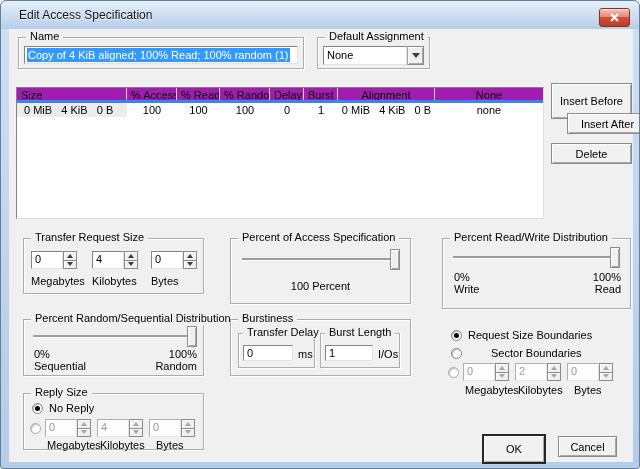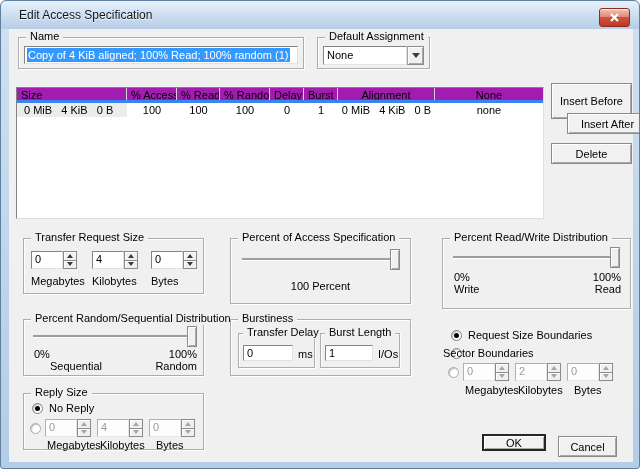--- a/index.html
+++ b/index.html
@@ -179,21 +179,21 @@
   <span class="lbl" style="left:453px;top:282px;">Write</span>
   <span class="lbl r" style="left:560px;top:270px;width:60px;">100%</span>
   <span class="lbl r" style="left:560px;top:282px;width:60px;">Read</span>
 
   <div class="grp" style="left:22px;top:318px;width:181px;height:57px;">
     <span class="lgd">Percent Random/Sequential Distribution</span>
   </div>
   <div class="track" style="left:32px;top:334px;width:164px;"></div>
   <div class="thumb" style="left:186px;top:325px;"></div>
   <span class="lbl" style="left:33px;top:347px;">0%</span>
-  <span class="lbl" style="left:33px;top:359px;margin-left:16px;">Sequential</span>
+  <span class="lbl" style="left:33px;top:359px;">Sequential</span>
   <span class="lbl r" style="left:136px;top:347px;width:60px;">100%</span>
   <span class="lbl r" style="left:136px;top:359px;width:60px;">Random</span>
 
   <div class="grp" style="left:229px;top:318px;width:181px;height:57px;">
     <span class="lgd">Burstiness</span>
   </div>
   <div class="grp" style="left:237px;top:332px;width:77px;height:35px;background:#f0f0f0;">
     <span class="lgd" style="left:4px;">Transfer Delay</span>
   </div>
   <div class="namefield sunken abs" style="left:242px;top:344px;width:50px;height:16px;padding-left:3px;">
@@ -204,21 +204,21 @@
     <span class="lgd" style="left:4px;">Burst Length</span>
   </div>
   <div class="namefield sunken abs" style="left:324px;top:344px;width:48px;height:16px;padding-left:3px;">
     <span>1</span>
   </div>
   <span class="lbl" style="left:377px;top:347px;">I/Os</span>
 
   <span class="radio checked" style="left:450px;top:329px;"></span>
   <span class="lbl" style="left:467px;top:328px;">Request Size Boundaries</span>
   <span class="radio" style="left:450px;top:347px;"></span>
-  <span class="lbl" style="left:442px;top:346px;">Sector Boundaries</span>
+  <span class="lbl" style="left:490px;top:346px;">Sector Boundaries</span>
   <span class="radio dim" style="left:447px;top:366px;"></span>
   <div class="spin-unit disabled" style="left:462px;top:362px;">
     <div class="spin-edit">0</div>
     <div class="spin-btns">
       <div class="spin-b">
           <span class="tri up"></span>
         </div>
       <div class="spin-b">
           <span class="tri down"></span>
         </div>
@@ -286,15 +286,15 @@
         </div>
       <div class="spin-b">
           <span class="tri down"></span>
         </div>
     </div>
   </div>
   <span class="unitlbl" style="left:46px;top:438px;">Megabytes</span>
   <span class="unitlbl" style="left:99px;top:438px;">Kilobytes</span>
   <span class="unitlbl" style="left:155px;top:438px;">Bytes</span>
 
-  <div class="btn default" style="left:482px;top:434px;width:62px;height:15px;">OK</div>
+  <div class="btn default" style="left:482px;top:434px;width:62px;height:28px;">OK</div>
   <div class="btn" style="left:557px;top:435px;width:59px;height:21px;">Cancel</div>
 </div>
 
 </body></html>

